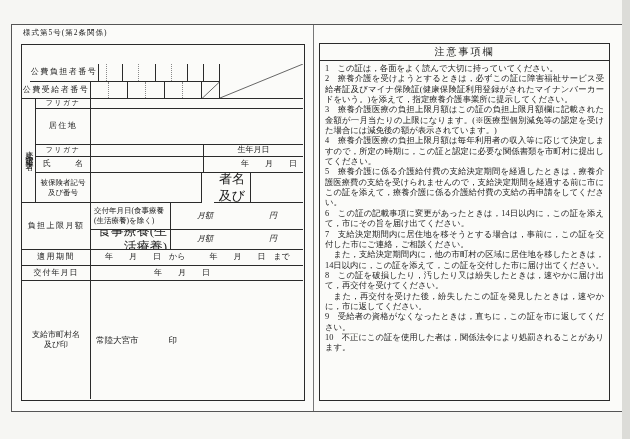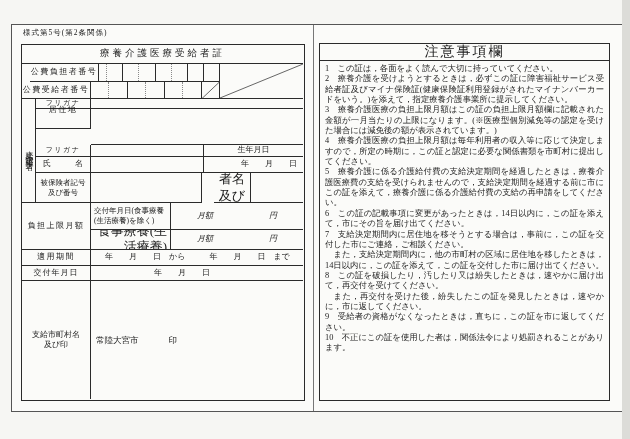--- a/index.html
+++ b/index.html
@@ -24,36 +24,35 @@
   .dg{ flex:1; border-left:1px dotted #8a8a8a; position:relative; }
   .dg.first{ border-left:none; }
   .dg.sld{ border-left:1px solid var(--ln); }
   .dg.thk{ border-left:1.5px solid var(--ln); }
   .diag-svg{ position:absolute; left:0; top:0; width:100%; height:100%; }
   .between{ justify-content:space-between; padding:0 26px;font-style:italic; }
   #muni-value{ justify-content:flex-start; padding-left:5px; gap:30px; font-size:8.5px; }
 
   
   #notes-box{ position:absolute; left:307px; top:18px; width:291px; height:358px; border:1.6px solid var(--ln); box-sizing:border-box; }
-  #notes-title{ height:16px; border-bottom:1px solid var(--ln); display:flex; align-items:center; justify-content:center; font-size:14px; letter-spacing:2px; }
+  #notes-title{ height:16px; border-bottom:1px solid var(--ln); display:flex; align-items:center; justify-content:center; font-size:10px; letter-spacing:2px; }
   #notes-body{ padding:3px 5px 0 5px; }
   #notes-body p{ margin:0; font-size:8.35px; line-height:10.35px; text-align:justify; letter-spacing:0; word-break:break-all; }
 </style>
 </head>
 <body>
 
 <div id="canvas">
   <div id="sheet">
     <div id="fold"></div>
 
     <div id="form-no">様式第5号(第2条関係)</div>
 
     <div id="form-table">
 
-      <div class="cell no-r" id="cert-title" style="left:0;top:0;width:281px;height:19px;">療養介護医療受給者証</div>
 
       <div class="cell lbl" style="left:0;top:19px;width:69px;height:17.5px;margin-left:8px;">公費負担者番号</div>
       <div class="cell strip" style="left:69px;top:19px;width:129px;height:17.5px;">
         <div class="dg first"></div>
         <div class="dg"></div>
         <div class="dg sld"></div>
         <div class="dg"></div>
         <div class="dg sld"></div>
         <div class="dg"></div>
         <div class="dg sld"></div>
@@ -79,21 +78,21 @@
         <svg class="diag-svg" viewBox="0 0 100 100" preserveAspectRatio="none">
           <line x1="0" y1="100" x2="100" y2="0" stroke="#666" stroke-width="1" vector-effect="non-scaling-stroke"></line>
         </svg>
       </div>
 
       <div class="cell" id="vert-label" style="left:0;top:54px;width:14px;height:104px;">支給決定障害者</div>
 
       <div class="cell lbl" style="left:14px;top:54px;width:55px;height:10px;font-size:7px;">フリガナ</div>
       <div class="cell no-r" style="left:69px;top:54px;width:212px;height:10px;"></div>
 
-      <div class="cell lbl" style="left:14px;top:48px;width:55px;height:35.5px;">居住地</div>
+      <div class="cell lbl" style="left:14px;top:64px;width:55px;height:35.5px;">居住地</div>
       <div class="cell no-r" style="left:69px;top:64px;width:212px;height:35.5px;"></div>
 
       <div class="cell lbl" style="left:14px;top:99.5px;width:55px;height:12px;font-size:7px;">フリガナ</div>
       <div class="cell" style="left:69px;top:99.5px;width:113px;height:12px;"></div>
       <div class="cell no-r" style="left:182px;top:99.5px;width:99px;height:12px;">生年月日</div>
 
       <div class="cell" style="left:14px;top:111.5px;width:55px;height:16.5px;">氏　　　名</div>
       <div class="cell" style="left:69px;top:111.5px;width:113px;height:16.5px;"></div>
       <div class="cell no-r" style="left:182px;top:111.5px;width:99px;height:16.5px;justify-content:flex-end;padding-right:6px;">年　　月　　日</div>
 

